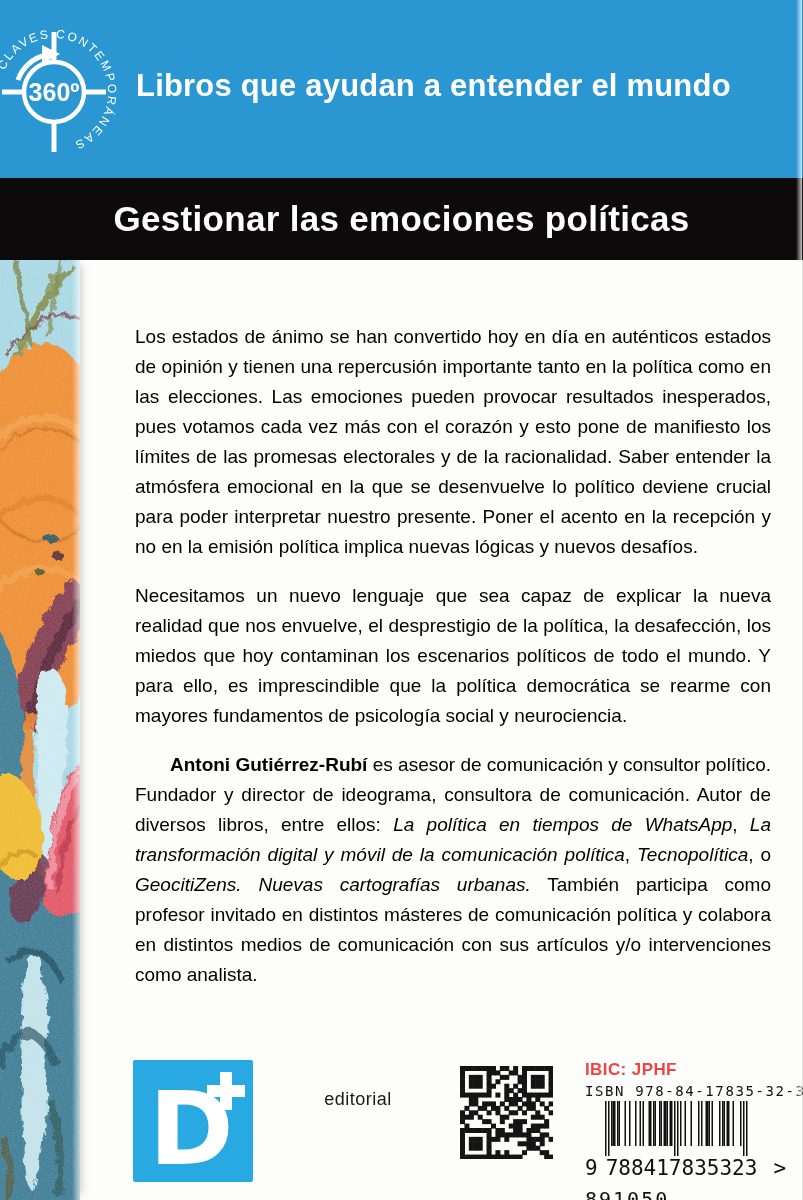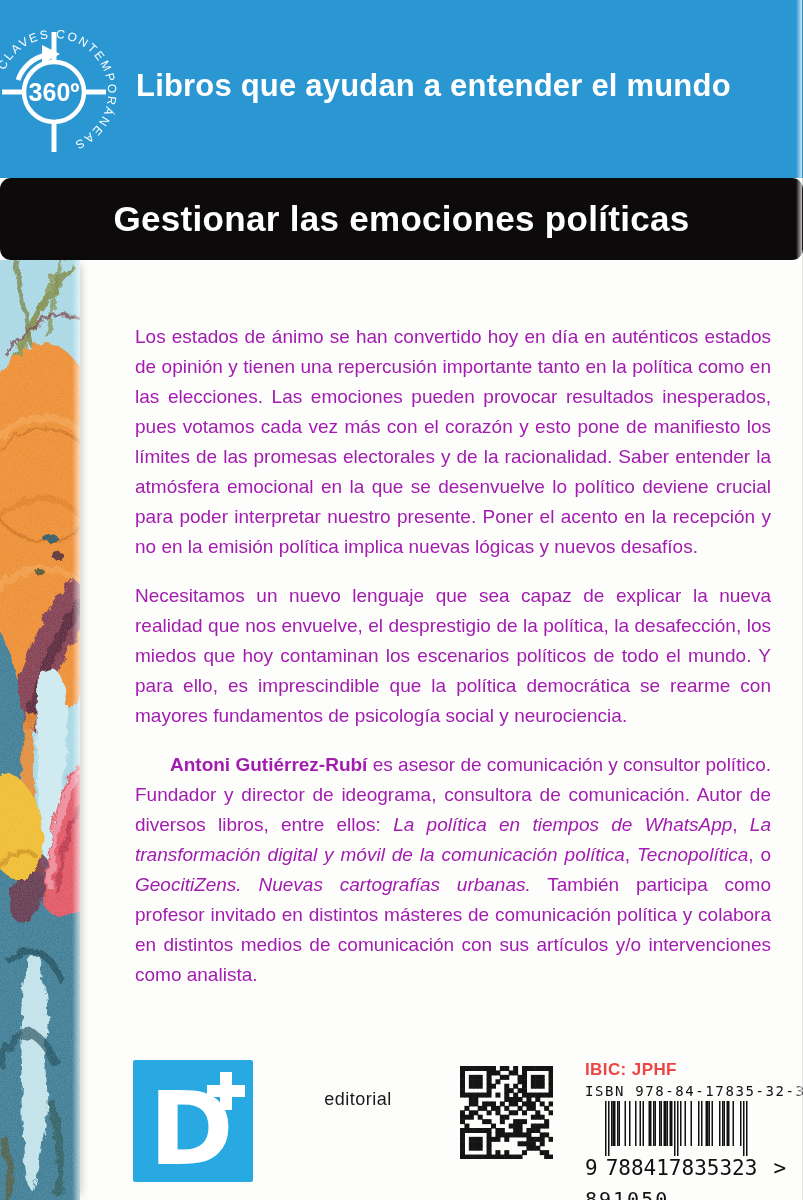--- a/index.html
+++ b/index.html
@@ -24,21 +24,21 @@
     color:#ffffff; font-size:35px; font-weight:bold; letter-spacing:0.3px; white-space:nowrap;
   }
   
   .artwork {
     position:absolute; left:0; top:260px; width:80px; height:940px;
     box-shadow:6px 0 8px -5px rgba(60,60,60,0.28);
   }
   
   .content { position:absolute; left:135px; top:322px; width:636px; }
   .content p {
-    font-size:19px; line-height:30px; color:#a21caf;
+    font-size:19px; line-height:30px; color:#000000;
     text-align:justify; margin:0 0 19px 0;
   }
   .content p:last-child { margin-bottom:0; }
   .b { font-weight:bold;margin-left:35px; }
   .i { font-style:italic; }
   
   .dplus { position:absolute; left:133px; top:1060px; }
   .gedisa { position:absolute; left:283px; top:1099px; width:150px; }
   .gedisa-word {
     font-family:"DejaVu Serif", serif; font-weight:bold; font-size:48px;
@@ -97,21 +97,21 @@
     <circle cx="54" cy="92" r="30" fill="none" stroke="#ffffff" stroke-width="4.5"></circle>
 
     <path d="M 18 80 A 38 38 0 0 1 46 55" fill="none" stroke="#ffffff" stroke-width="5"></path>
     <polygon points="42,45 60,54 42,64" fill="#ffffff"></polygon>
 
     <text x="54" y="101" text-anchor="middle" fill="#ffffff" font-size="25" font-weight="bold" font-family="Liberation Sans, sans-serif">360º</text>
   </svg>
   <div class="tagline">Libros que ayudan a entender el mundo</div>
 </div>
 
-<div class="band-black" style="background:#0d0a0b;border-radius:11px;">
+<div class="band-black" style="background:#0d0a0b;">
   <div class="book-title">Gestionar las emociones políticas</div>
 </div>
 
 <svg class="artwork" width="80" height="940" viewBox="0 0 80 940" preserveAspectRatio="none">
   <defs>
     <filter id="wob" x="-20%" y="-5%" width="140%" height="110%">
       <feTurbulence type="fractalNoise" baseFrequency="0.11 0.08" numOctaves="3" seed="7" result="n"></feTurbulence>
       <feDisplacementMap in="SourceGraphic" in2="n" scale="9"></feDisplacementMap>
     </filter>
     <filter id="grain">

